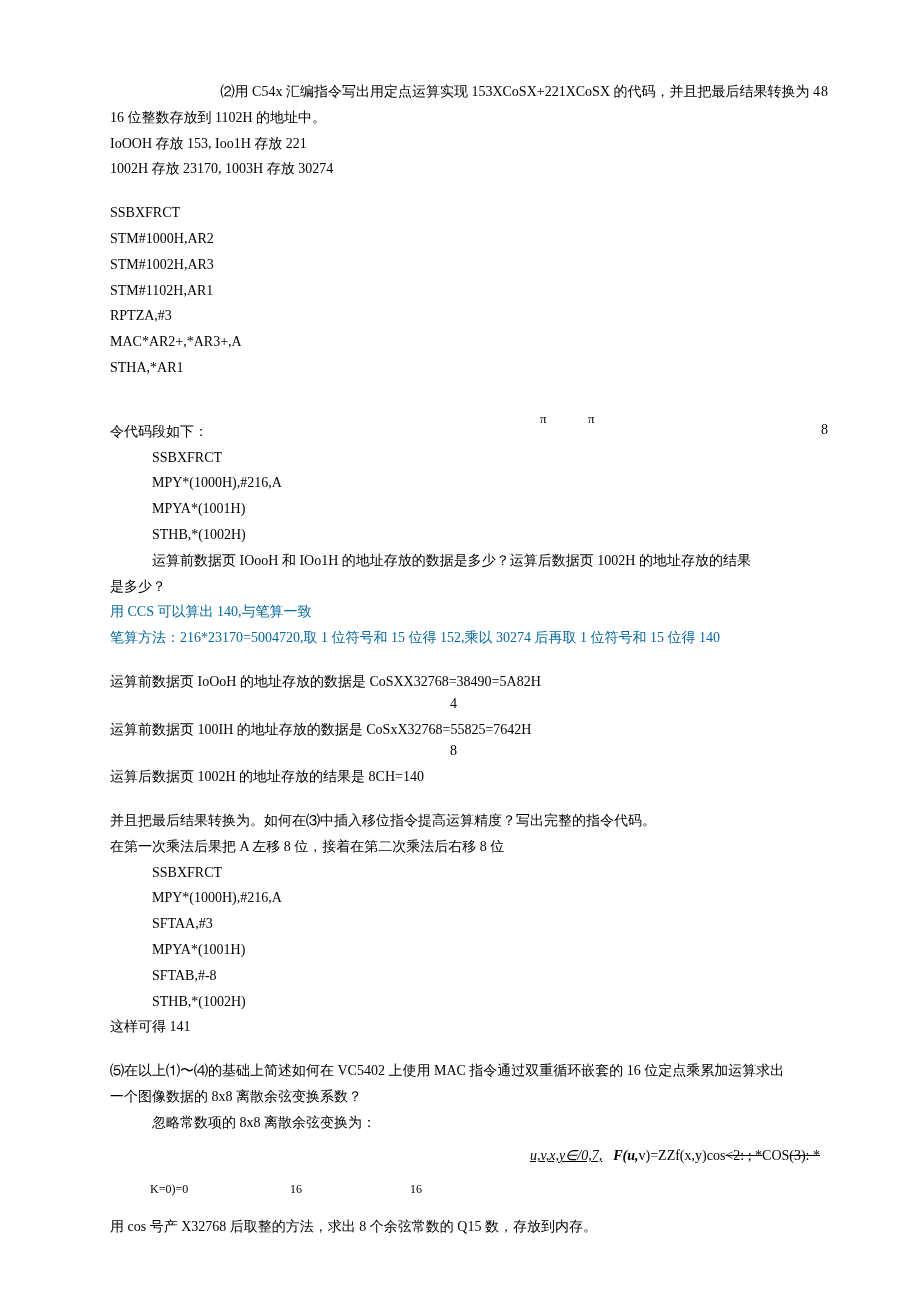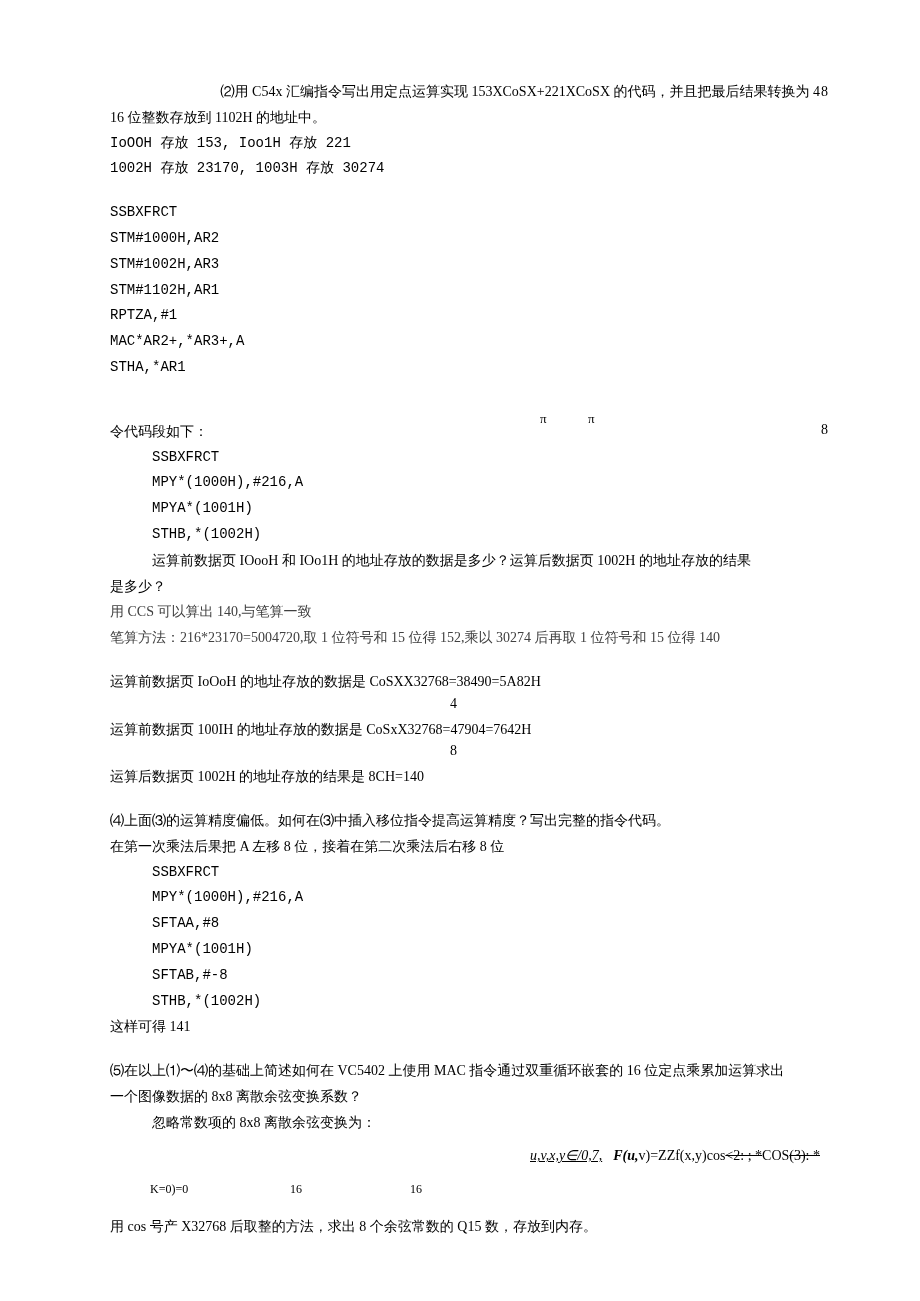--- a/index.html
+++ b/index.html
@@ -7,22 +7,22 @@
     padding: 80px 100px 80px 110px;
     background: #fff;
     font-family: "SimSun", "宋体", serif;
     font-size: 14px;
     line-height: 1.7;
     color: #000;
     width: 920px;
     box-sizing: border-box;
   }
   .para { margin: 0 0 2px 0; }
-  .mono { font-family: Liberation Mono, monospace; }
-  .red { color: #404040; }
+  .mono { font-family: Liberation Serif, serif; }
+  .red { color: #0369a1; }
   .indent { margin-left: 42px; }
   .gap { height: 18px; }
   .gap-sm { height: 8px; }
   .rel { position: relative; text-align: right; }
   .frac-num {
     position: absolute;
     font-size: 13px;
   }
   .italic { font-style: italic; }
   .strike { text-decoration: line-through; }
@@ -35,21 +35,21 @@
   <span style="position:absolute; right:-8px;">8</span>
 </div>
 <div class="para">16 位整数存放到 1102H 的地址中。</div>
 <div class="para mono">IoOOH 存放 153, Ioo1H 存放 221</div>
 <div class="para mono">1002H 存放 23170, 1003H 存放 30274</div>
 <div class="gap"></div>
 <div class="para mono">SSBXFRCT</div>
 <div class="para mono">STM#1000H,AR2</div>
 <div class="para mono">STM#1002H,AR3</div>
 <div class="para mono">STM#1102H,AR1</div>
-<div class="para mono">RPTZA,#1</div>
+<div class="para mono">RPTZA,#3</div>
 <div class="para mono">MAC*AR2+,*AR3+,A</div>
 <div class="para mono">STHA,*AR1</div>
 
 <div class="gap"></div>
 <div class="gap"></div>
 
 <div class="para rel">
   <span class="frac-num" style="left:430px; top:-10px;">π</span>
   <span class="frac-num" style="left:478px; top:-10px;">π</span>
   <span style="position:absolute; right:-8px;">8</span>
@@ -59,31 +59,31 @@
 <div class="para mono indent">MPY*(1000H),#216,A</div>
 <div class="para mono indent">MPYA*(1001H)</div>
 <div class="para mono indent">STHB,*(1002H)</div>
 <div class="para indent">运算前数据页 IOooH 和 IOo1H 的地址存放的数据是多少？运算后数据页 1002H 的地址存放的结果</div>
 <div class="para">是多少？</div>
 <div class="para red">用 CCS 可以算出 140,与笔算一致</div>
 <div class="para red">笔算方法：216*23170=5004720,取 1 位符号和 15 位得 152,乘以 30274 后再取 1 位符号和 15 位得 140</div>
 <div class="gap"></div>
 <div class="para">运算前数据页 IoOoH 的地址存放的数据是 CoSXX32768=38490=5A82H</div>
 <div class="para" style="margin-left:340px; margin-top:-4px;">4</div>
-<div class="para">运算前数据页 100IH 的地址存放的数据是 CoSxX32768=47904=7642H</div>
+<div class="para">运算前数据页 100IH 的地址存放的数据是 CoSxX32768=55825=7642H</div>
 <div class="para" style="margin-left:340px; margin-top:-4px;">8</div>
 <div class="para">运算后数据页 1002H 的地址存放的结果是 8CH=140</div>
 
 <div class="gap"></div>
 
-<div class="para">⑷上面⑶的运算精度偏低。如何在⑶中插入移位指令提高运算精度？写出完整的指令代码。</div>
+<div class="para">并且把最后结果转换为。如何在⑶中插入移位指令提高运算精度？写出完整的指令代码。</div>
 <div class="para">在第一次乘法后果把 A 左移 8 位，接着在第二次乘法后右移 8 位</div>
 <div class="para mono indent">SSBXFRCT</div>
 <div class="para mono indent">MPY*(1000H),#216,A</div>
-<div class="para mono indent">SFTAA,#8</div>
+<div class="para mono indent">SFTAA,#3</div>
 <div class="para mono indent">MPYA*(1001H)</div>
 <div class="para mono indent">SFTAB,#-8</div>
 <div class="para mono indent">STHB,*(1002H)</div>
 <div class="para">这样可得 141</div>
 
 <div class="gap"></div>
 
 <div class="para">⑸在以上⑴〜⑷的基础上简述如何在 VC5402 上使用 MAC 指令通过双重循环嵌套的 16 位定点乘累加运算求出</div>
 <div class="para">一个图像数据的 8x8 离散余弦变换系数？</div>
 <div class="para indent">忽略常数项的 8x8 离散余弦变换为：</div>

